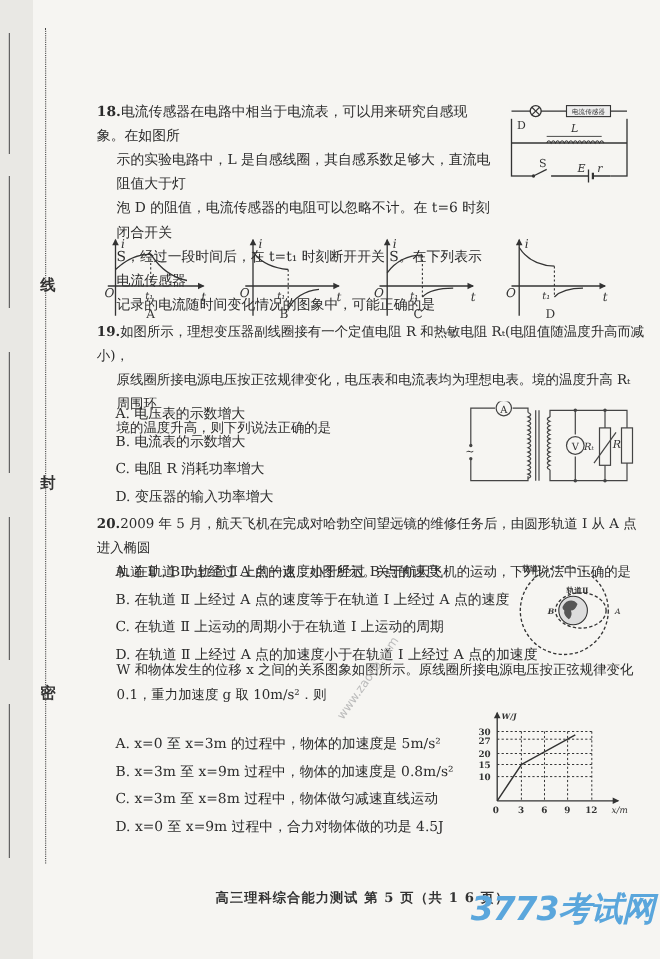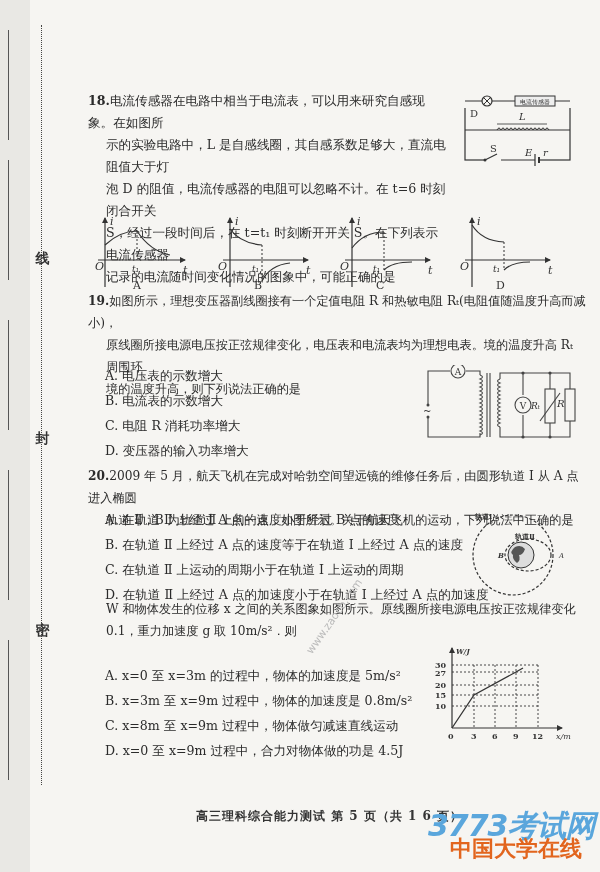--- a/index.html
+++ b/index.html
@@ -206,21 +206,21 @@
       <text x="43" y="53" font-size="7" font-style="italic" font-weight="bold" fill="#333">B</text>
     </svg>
   </div>
 
   <div class="q" style="top:598px;width:500px;font-size:12.2px">
     <p class="indent">W 和物体发生的位移 x 之间的关系图象如图所示。原线圈所接电源电压按正弦规律变化</p>
     <p class="indent">0.1，重力加速度 g 取 10m/s²．则</p>
   </div>
   <div class="opt" style="top:668px">A. x=0 至 x=3m 的过程中，物体的加速度是 5m/s²</div>
   <div class="opt" style="top:693px">B. x=3m 至 x=9m 过程中，物体的加速度是 0.8m/s²</div>
-  <div class="opt" style="top:718px">C. x=8m 至 x=9m 过程中，物体做匀减速直线运动</div>
+  <div class="opt" style="top:718px">C. x=3m 至 x=8m 过程中，物体做匀减速直线运动</div>
   <div class="opt" style="top:743px">D. x=0 至 x=9m 过程中，合力对物体做的功是 4.5J</div>
 
   <div class="fig" style="left:430px;top:640px">
     <svg width="160" height="120" viewBox="0 0 160 120">
       <g stroke="#333" stroke-width="0.9" stroke-dasharray="2,2" fill="none">
         <line x1="22" y1="25" x2="108" y2="25"></line>
         <line x1="22" y1="32" x2="108" y2="32"></line>
         <line x1="22" y1="45" x2="108" y2="45"></line>
         <line x1="22" y1="55" x2="108" y2="55"></line>
         <line x1="22" y1="66" x2="108" y2="66"></line>
@@ -246,14 +246,13 @@
       <text x="83" y="99" font-size="8" font-weight="bold" fill="#333">9</text>
       <text x="102" y="99" font-size="8" font-weight="bold" fill="#333">12</text>
       <text x="126" y="99" font-size="8" font-style="italic" fill="#333">x/m</text>
     </svg>
   </div>
 
   <div class="wm3">www.zaocb.com</div>
 
   <div class="footer">高三理科综合能力测试  第 5 页（共 1 6 页）</div>
   <div class="wm1">3773考试网</div>
-  <div class="wm2">中国大学在线</div>
 </div>
 
 </body></html>

